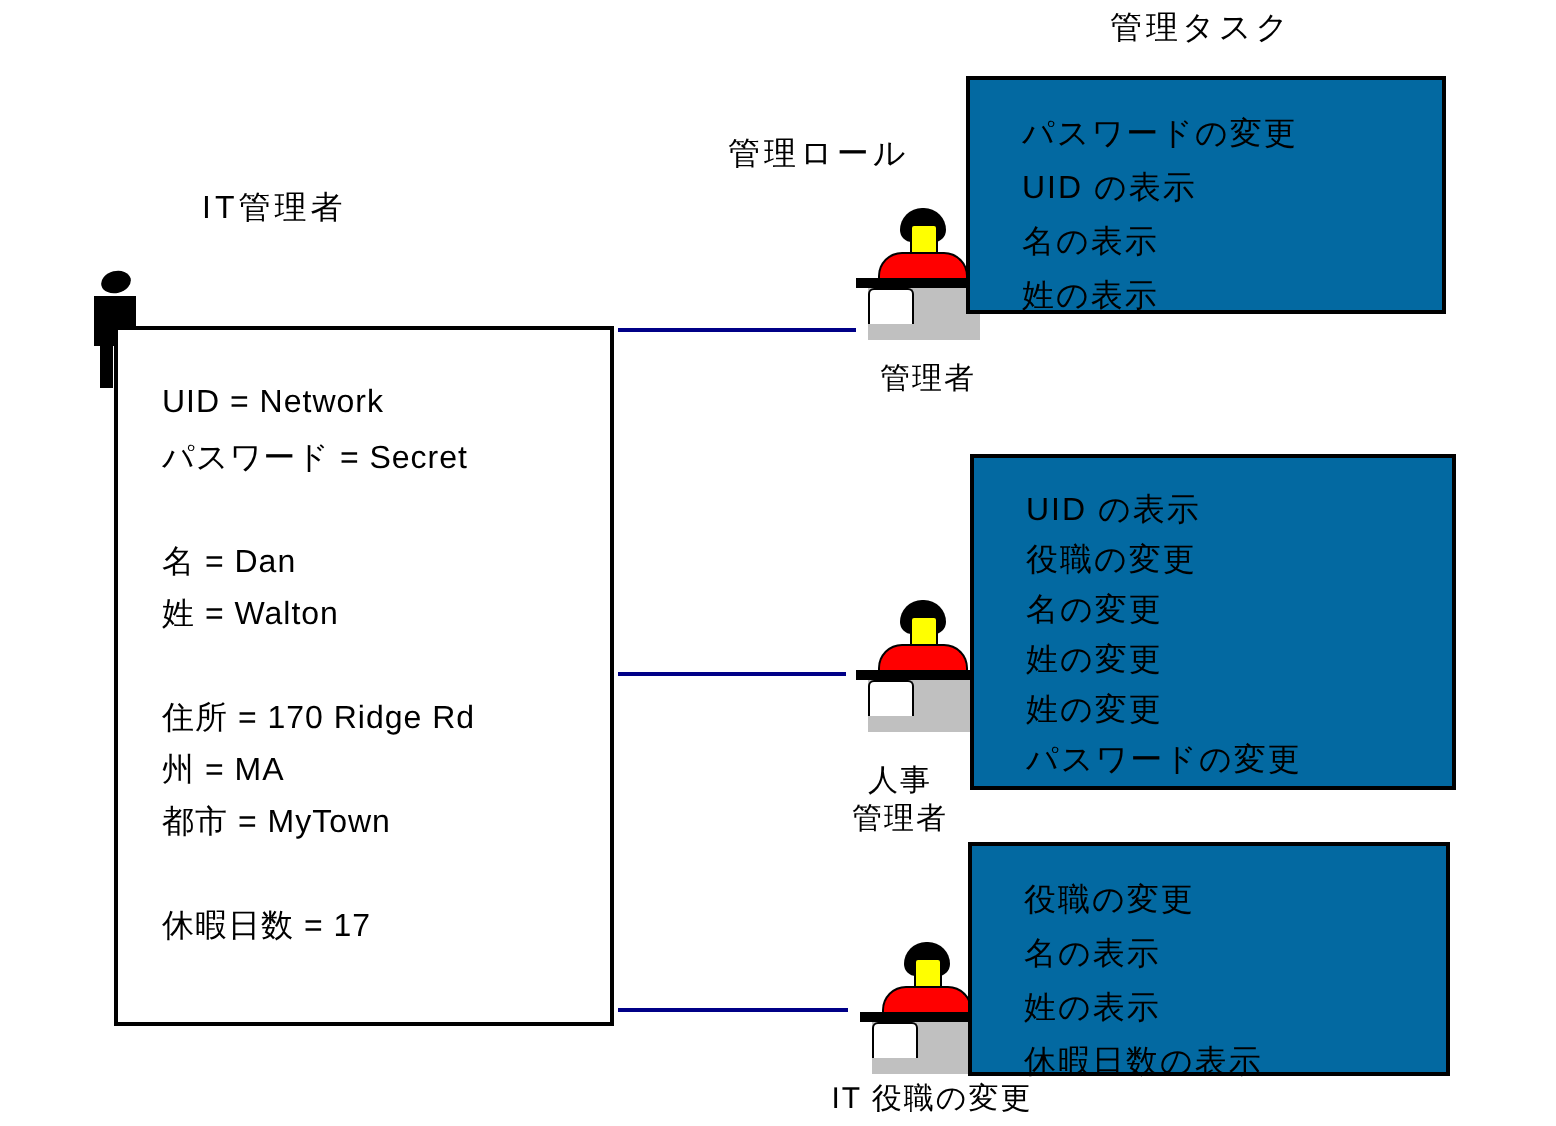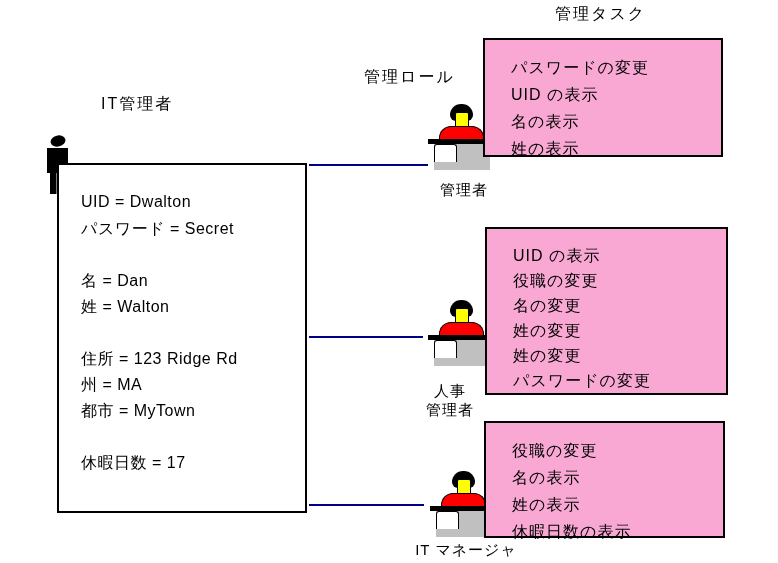--- a/index.html
+++ b/index.html
@@ -16,21 +16,21 @@
 
   
   .user-card {
     left:57px; top:163px; width:250px; height:350px;
     border:2px solid #000; background:#fff; box-sizing:border-box;
   }
   .user-card-lines { position:absolute; left:22px; top:28px; }
   .card-line { height:26px; font-size:16px; letter-spacing:0.5px; white-space:pre; }
 
   
-  .task-box { border:2px solid #000; background:#f9a8d4; box-sizing:border-box; }
+  .task-box { border:2px solid #000; background:#0369a1; box-sizing:border-box; }
   .task-box .task-lines { position:absolute; left:26px; top:14px; }
   .task-line { font-size:16px; letter-spacing:1px; line-height:27px; white-space:pre; }
   .tight .task-line { line-height:25px; }
 
   
   .connector { height:2px; background:#000087; }
 
   
   .person-standing { left:42px; top:134px; width:30px; height:62px; }
 
@@ -63,27 +63,27 @@
     <svg width="30" height="62" viewBox="0 0 30 62">
       <ellipse cx="16" cy="7" rx="7.5" ry="5.5" fill="#000" transform="rotate(-14 16 7)"></ellipse>
       <rect x="5" y="14" width="21" height="25" fill="#000"></rect>
       <rect x="8" y="39" width="6.5" height="21" fill="#000"></rect>
       <rect x="17.5" y="39" width="6.5" height="21" fill="#000"></rect>
     </svg>
   </div>
 
   <div class="abs user-card">
     <div class="user-card-lines">
-      <div class="card-line">UID = Dwalton</div>
+      <div class="card-line">UID = Network</div>
       <div class="card-line">パスワード = Secret</div>
       <div class="card-line"></div>
       <div class="card-line">名 = Dan</div>
       <div class="card-line">姓 = Walton</div>
       <div class="card-line"></div>
-      <div class="card-line">住所 = 123 Ridge Rd</div>
+      <div class="card-line">住所 = 170 Ridge Rd</div>
       <div class="card-line">州 = MA</div>
       <div class="card-line">都市 = MyTown</div>
       <div class="card-line"></div>
       <div class="card-line">休暇日数 = 17</div>
     </div>
   </div>
 
   <div class="abs connector" style="left:309px; top:164px; width:119px;"></div>
   <div class="abs connector" style="left:309px; top:336px; width:114px;"></div>
   <div class="abs connector" style="left:309px; top:504px; width:115px;"></div>
@@ -136,21 +136,21 @@
   <div class="abs desk-person" style="left:430px; top:471px;">
     <div class="dp-hair"></div>
     <div class="dp-face"></div>
     <div class="dp-shirt"></div>
     <div class="dp-desk-top"></div>
     <div class="dp-desk-body">
         <div class="dp-notch"></div>
       </div>
   </div>
   <div class="abs role-label" style="left:404px; top:540px; width:124px;">
-    <div>IT マネージャ</div>
+    <div>IT 役職の変更</div>
     <div></div>
   </div>
   <div class="abs task-box" style="left:484px; top:421px; width:241px; height:117px;">
     <div class="task-lines">
       <div class="task-line">役職の変更</div>
       <div class="task-line">名の表示</div>
       <div class="task-line">姓の表示</div>
       <div class="task-line">休暇日数の表示</div>
     </div>
   </div>

